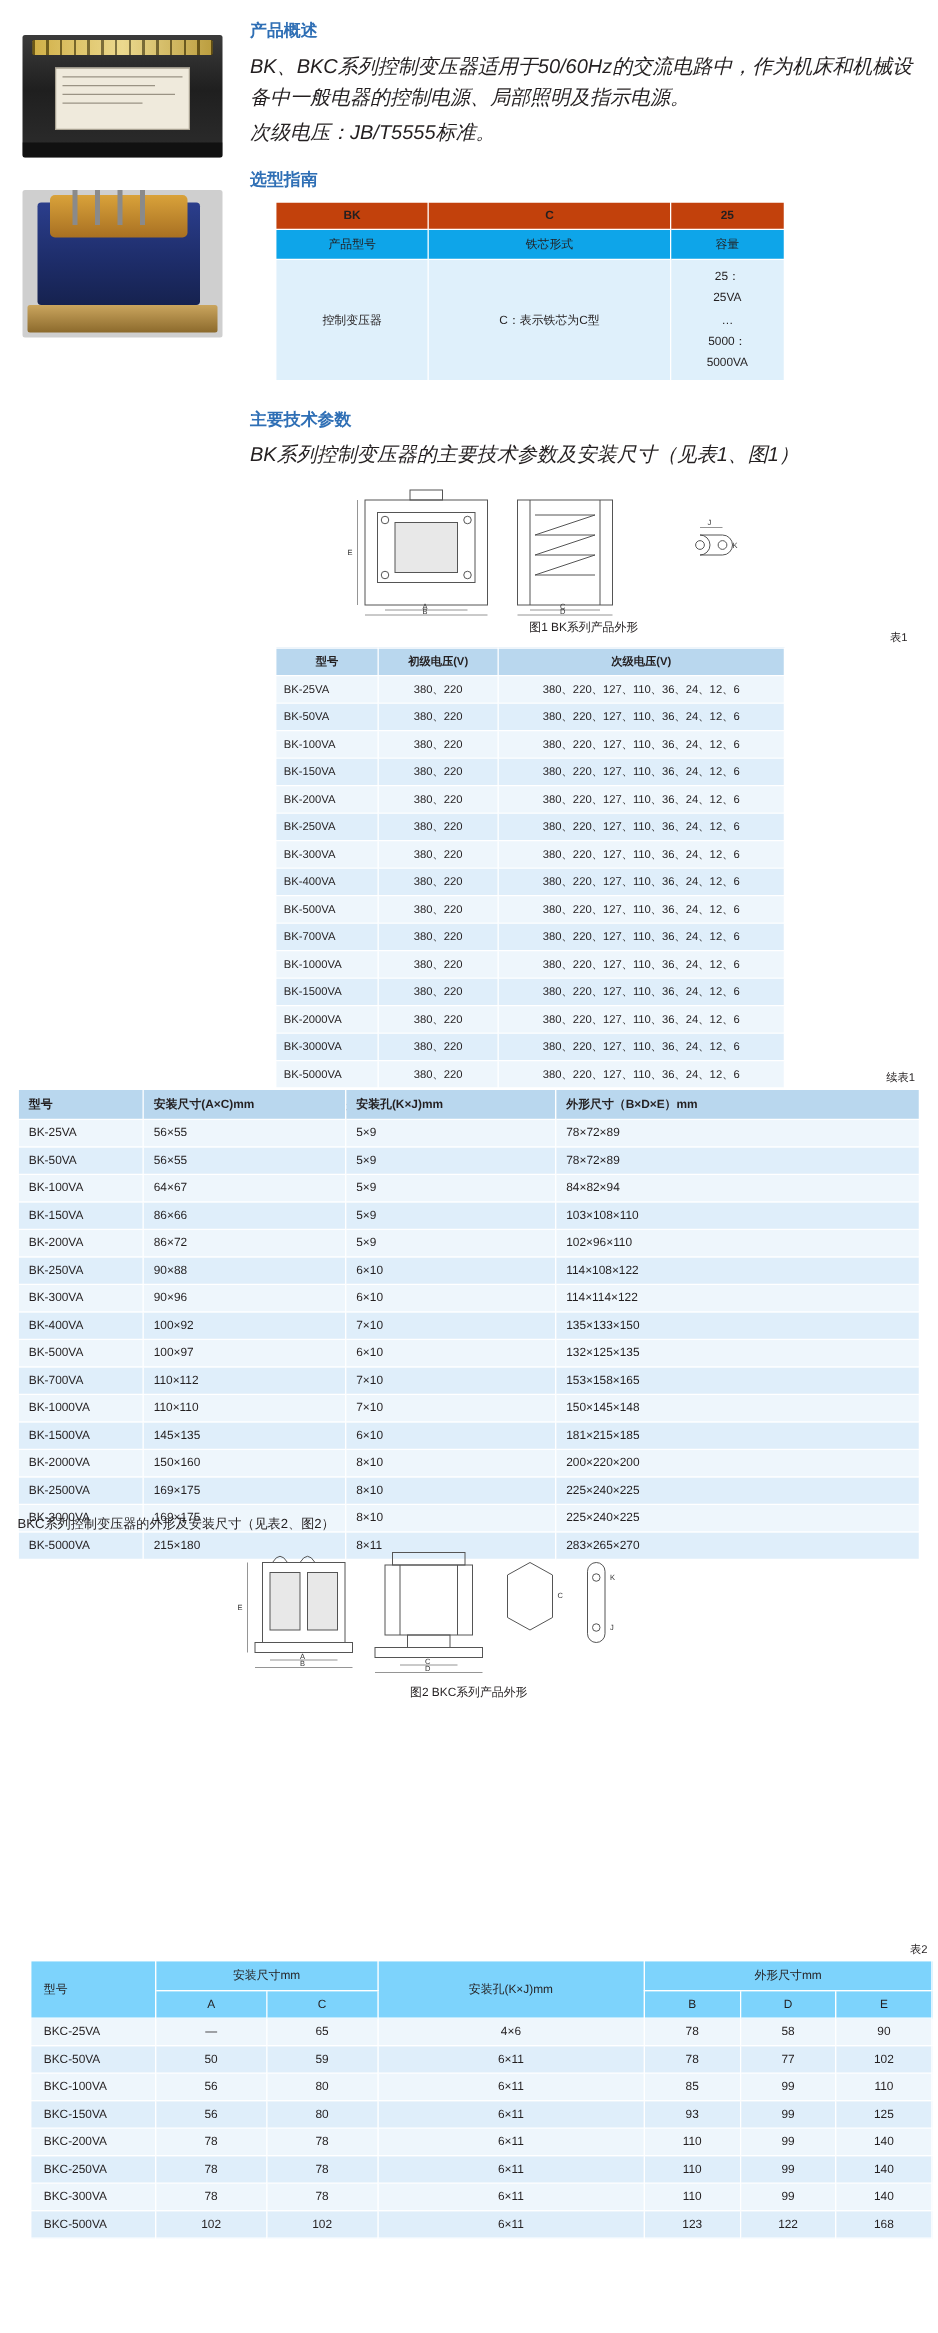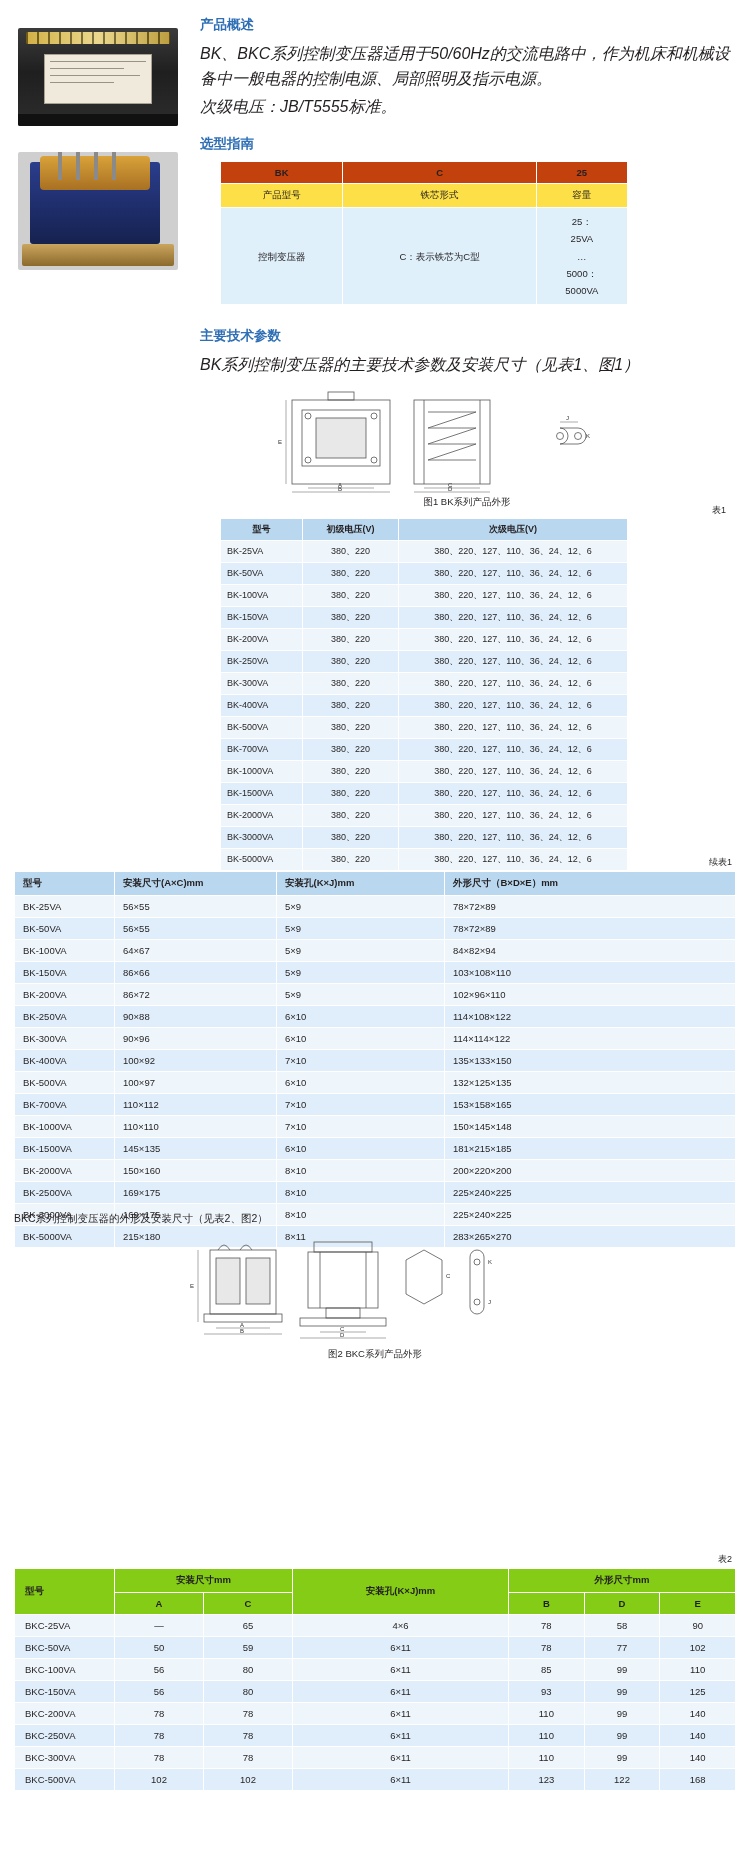--- a/index.html
+++ b/index.html
@@ -46,21 +46,21 @@
 
   h2.sect { color:#2f6fb5; font-size:13.5px; font-weight:bold; margin:0 0 8px 0; }
   .s-intro { margin-top:16px; }
   p.body { margin:0 0 3px 0; line-height:1.55; font-size:16px; color:#231f20;font-style:italic; }
 
   
   table { border-collapse:collapse; }
   .guide { width:408px; margin:2px 0 0 20px; font-size:9.5px; }
   .guide td, .guide th { border:1px solid #ffffff; text-align:center; padding:5px 4px; color:#231f20; }
   .guide .hdr td { background:#c2410c; font-weight:bold; height:22px; }
-  .guide .row2 td { background:#fde047; height:22px; }
+  .guide .row2 td { background:#0ea5e9; height:22px; }
   .guide .row3 td { background:#dff0fb; height:96px; vertical-align:middle; line-height:1.8; }
 
   
   .fig-wrap { margin-top:10px; position:relative; height:110px; }
   .fig-cap { text-align:center; font-size:9.5px; margin-top:2px; }
   .tbl-no { text-align:right; font-size:9px; margin:6px 8px 1px 0; }
 
   
   .t1 { width:408px; margin-left:20px; font-size:9px; }
   .t1 td { border:1px solid #ffffff; padding:4px 6px; height:20px; }
@@ -83,24 +83,24 @@
   .t2 .c1 { width:100px; }
   .t2 .c2 { width:162px; }
   .t2 .c3 { width:168px; }
 
   
   .bkc-wrap { position:absolute; left:14px; top:1212px; width:722px; }
   .bkc-title { font-size:10.5px; margin:0 0 6px 0; }
   .fig2-wrap { position:relative; height:118px; margin-top:4px; }
   .fig2-cap { text-align:center; font-size:9.5px; margin-top:4px; }
 
-  .t3-wrap { position:absolute; left:14px; top:1553px; width:722px; }
+  .t3-wrap { position:absolute; left:24px; top:1553px; width:722px; }
   .t3 { width:722px; font-size:9.5px; }
   .t3 td { border:1px solid #ffffff; padding:5px 6px; height:21px; text-align:center; }
-  .t3 .hdr td { background:#84cc16; font-weight:bold; }
+  .t3 .hdr td { background:#7dd3fc; font-weight:normal; }
   .t3 tbody tr:nth-child(odd) td { background:#eef6fc; }
   .t3 tbody tr:nth-child(even) td { background:#dfeefa; }
   .t3 .c1 { width:100px; text-align:left; padding-left:10px; }
 
   svg { display:block; }
   .drawline { stroke:#555; fill:none; stroke-width:0.8; }
   .drawfill { fill:#e8e8e8; stroke:#555; stroke-width:0.8; }
   .dim { stroke:#555; stroke-width:0.5; fill:none; }
   .dimtxt { font-size:6px; fill:#333; font-family:"Liberation Sans", sans-serif; }
 </style>

